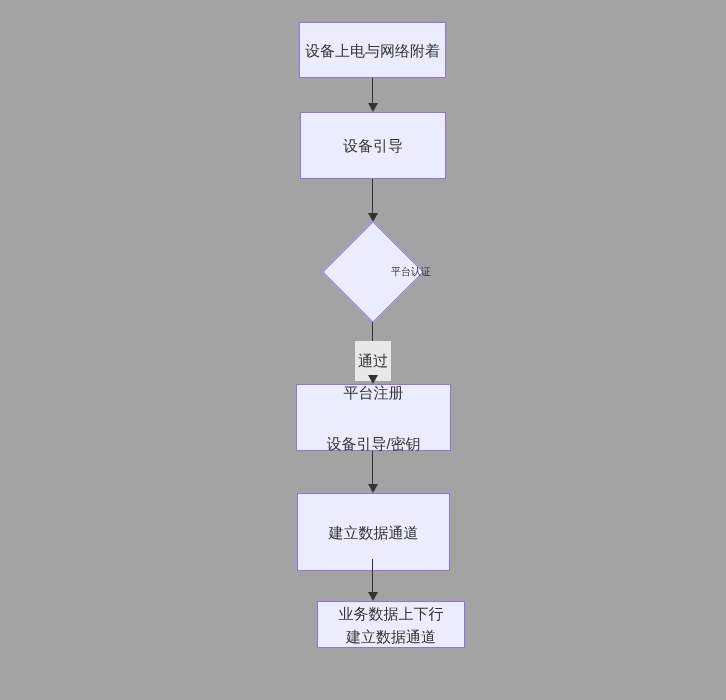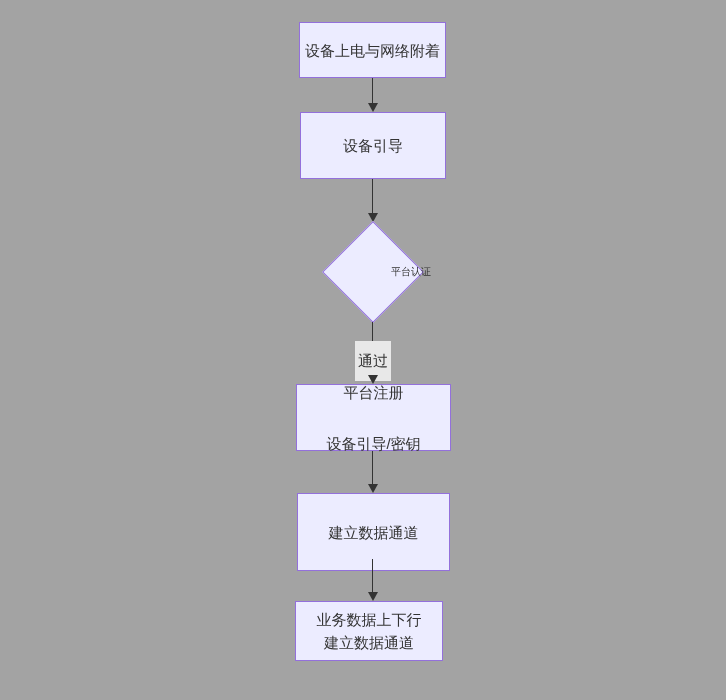--- a/index.html
+++ b/index.html
@@ -22,21 +22,21 @@
     flex-direction:column;
     align-items:center;
     justify-content:center;
     text-align:center;
     white-space:nowrap;
   }
   .n1{left:299px;top:22px;width:147px;height:56px;}
   .n2{left:300px;top:112px;width:146px;height:67px;}
   .n3{left:296px;top:384px;width:155px;height:67px;gap:28px;}
   .n4{left:297px;top:493px;width:153px;height:78px;}
-  .n5{left:295px;top:601px;width:148px;height:60px;}
+  .n5{left:317px;top:601px;width:148px;height:47px;}
 
   .diamond-wrap{position:absolute;left:337px;top:236px;width:72px;height:72px;}
   .diamond-shape{
     position:absolute;left:0;top:0;width:100%;height:100%;
     background:#ECECFF;border:1px solid #9370DB;
     transform:rotate(45deg);
     box-sizing:border-box;
   }
   .diamond-label{
     position:absolute;left:50%;top:50%;

